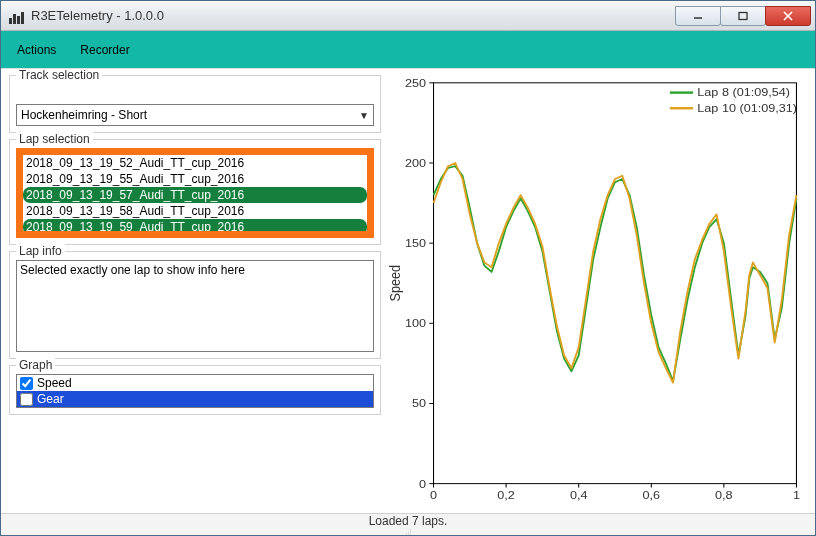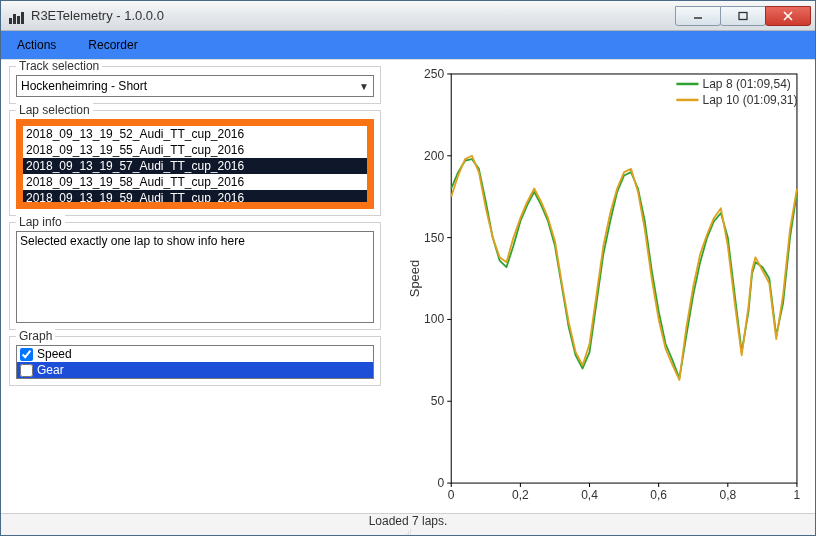--- a/index.html
+++ b/index.html
@@ -34,41 +34,41 @@
     width: 46px; height: 20px; border:1px solid #8a9aa8;
     background: linear-gradient(to bottom,#f4f8fb,#d9e2ea);
     display:flex; align-items:center; justify-content:center;
     font-size:10px; color:#333; border-radius:0 0 3px 3px;
     margin-left:-1px;
   }
   .win-btn.close { background: linear-gradient(to bottom,#e86a5e,#cc3b2e); color:#fff; border-color:#a02a20;}
   .win-btn svg { width:12px; height:10px; }
   
   .menubar {
-    height: 29px; display:flex; align-items:center; gap:16px;
+    height: 38px; display:flex; align-items:center; gap:8px;
     padding: 0 8px; border-bottom:1px solid #ddd;
-    background:#3b82f6;
+    background:#14b8a6;
   }
   .menubar .mitem { padding:3px 8px; cursor:default; }
   
-  .main { flex:1; display:flex; padding:6px 8px 2px 8px; gap:24px; overflow:hidden; }
+  .main { flex:1; display:flex; padding:6px 8px 2px 8px; gap:4px; overflow:hidden; }
   .left { width: 372px; display:flex; flex-direction:column; gap:6px; }
   .group { border:1px solid #d0d0d0; padding:8px 6px 6px 6px; position:relative; }
   .group > .legend { position:absolute; top:-8px; left:6px; background:#fff; padding:0 3px; color:#333; }
   .combo {
     width:100%; height:22px; border:1px solid #7a7a7a; background:#fff;
-    display:flex; align-items:center; padding:0 4px; justify-content:space-between;
+    display:flex; align-items:center; padding:0 4px; justify-content:space-between;margin-top:20px;
   }
   .combo .arrow { font-size:10px; color:#333; }
   .listbox {
     width:100%; height:90px; border:7px solid #f97316; background:#fff;
     overflow:auto;
   }
   .listbox .item { padding:1px 3px; white-space:nowrap; }
-  .listbox .item.sel { background:#0f172a; color:#fff; }
+  .listbox .item.sel { background:#15803d; color:#fff;border-radius:7px; }
   .infobox {
     width:100%; height:92px; border:1px solid #7a7a7a; background:#fff;
     padding:2px 3px;
   }
   .graphlist { width:100%; border:1px solid #7a7a7a; background:#fff; }
   .graphlist .row { display:flex; align-items:center; gap:4px; padding:1px 3px; }
   .graphlist .row.sel { background:#1d4ed8; color:#fff; }
   .graphlist input[type=checkbox] { width:13px; height:13px; margin:0; }
   
   .chartwrap { flex:1; position:relative; }

